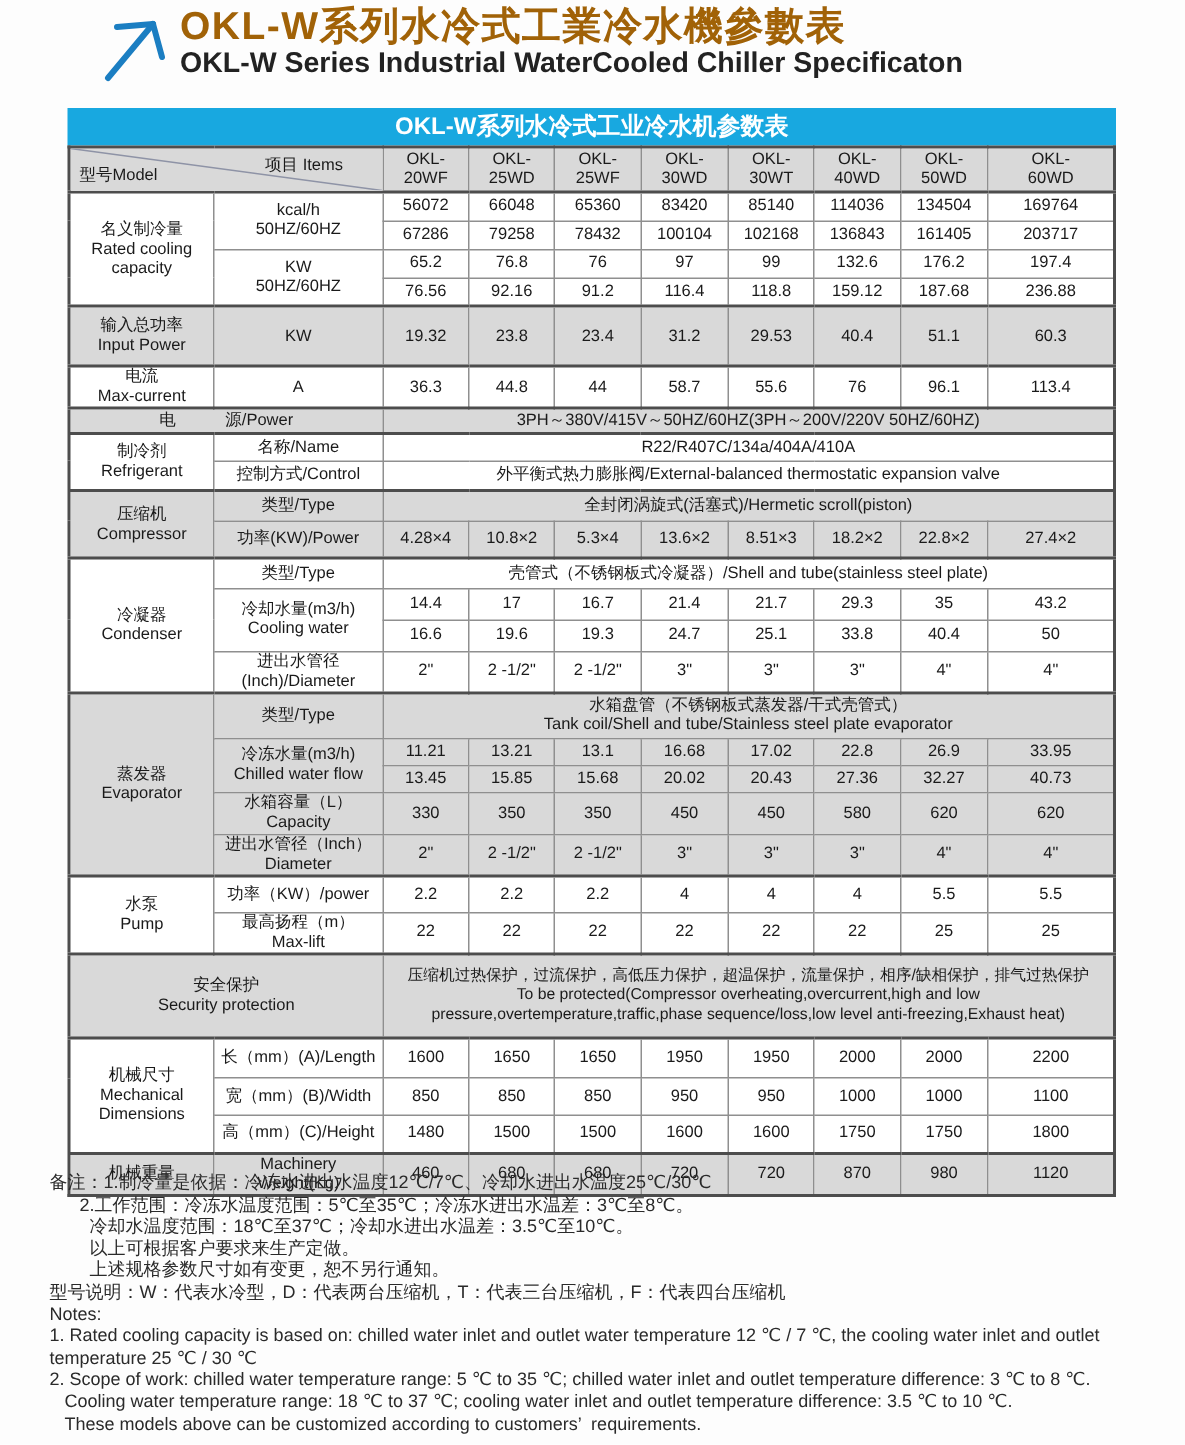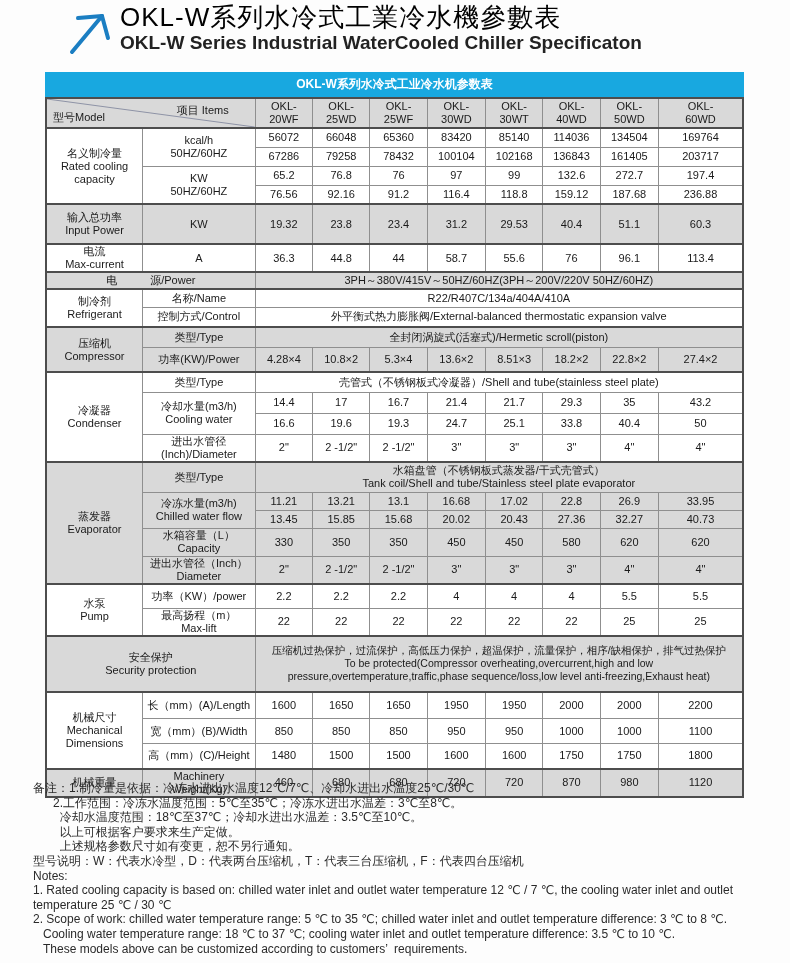--- a/index.html
+++ b/index.html
@@ -5,26 +5,26 @@
   html,body { margin:0; padding:0; }
   body {
     width:790px; height:963px; background:#ffffff;
     font-family:"Liberation Sans","DejaVu Sans",sans-serif;
     color:#1a1a1a;
   }
   .page { position:relative; width:790px; height:963px; overflow:hidden; background:#fdfdfd; }
 
   
   .logo { position:absolute; left:62px; top:4px; width:62px; height:56px; }
-  .title-zh { position:absolute; left:120px; top:0; font-size:26px; font-weight:normal; letter-spacing:1px; color:#000000; white-space:nowrap; }
+  .title-zh { position:absolute; left:120px; top:0; font-size:26px; font-weight:bold; letter-spacing:1px; color:#a16207; white-space:nowrap; }
   .title-en { position:absolute; left:120px; top:32px; font-size:19px; font-weight:600; color:#222; white-space:nowrap; }
 
   .banner {
     position:absolute; left:45px; top:72px; width:699px; height:25px;
-    color:#fff; text-align:center; line-height:25px; font-size:12px; font-weight:bold;
+    color:#fff; text-align:center; line-height:25px; font-size:16px; font-weight:bold;
   }
 
   
   table.spec {
     position:absolute; left:45px; top:97px; width:699px;
     border-collapse:collapse; table-layout:fixed;
     border:2px solid #4d4d4d;
   }
   .spec th, .spec td {
     border:1px solid #8f8f8f; font-size:11px; font-weight:normal;
@@ -149,21 +149,21 @@
         </tr>
     <tr style="height:19px">
       <td class="pre lab2" rowspan="2">KW
 50HZ/60HZ</td>
     <td>65.2</td>
           <td>76.8</td>
           <td>76</td>
           <td>97</td>
           <td>99</td>
           <td>132.6</td>
-          <td>272.7</td>
+          <td>176.2</td>
           <td>197.4</td>
         </tr>
     <tr style="height:19px">
           <td>76.56</td>
           <td>92.16</td>
           <td>91.2</td>
           <td>116.4</td>
           <td>118.8</td>
           <td>159.12</td>
           <td>187.68</td>

